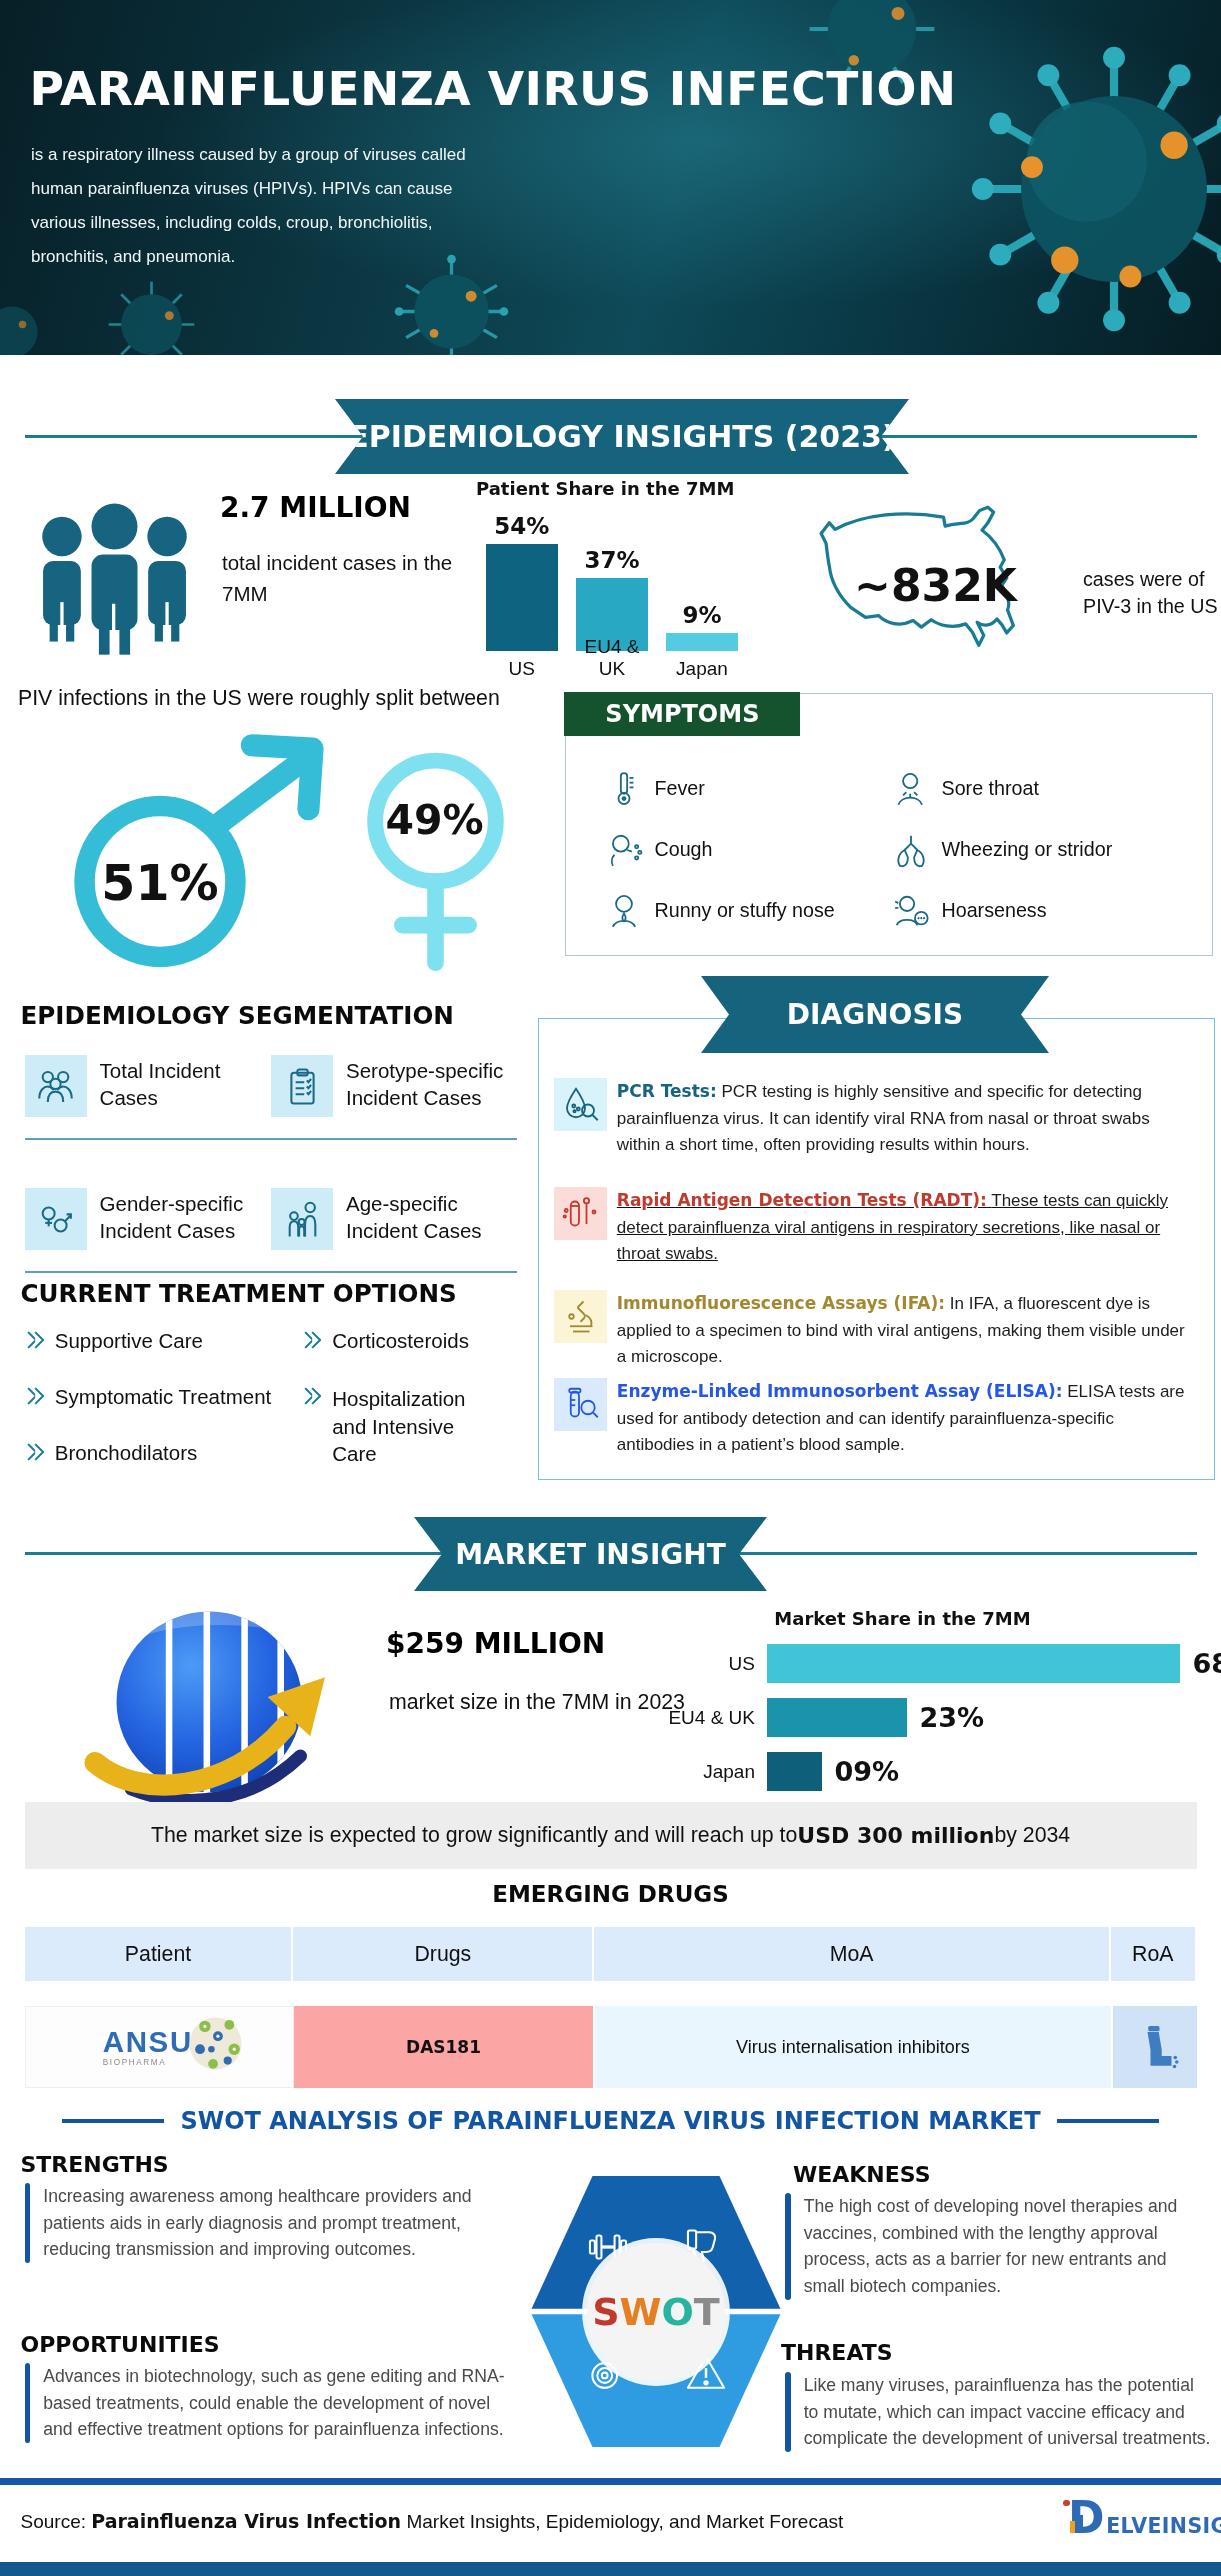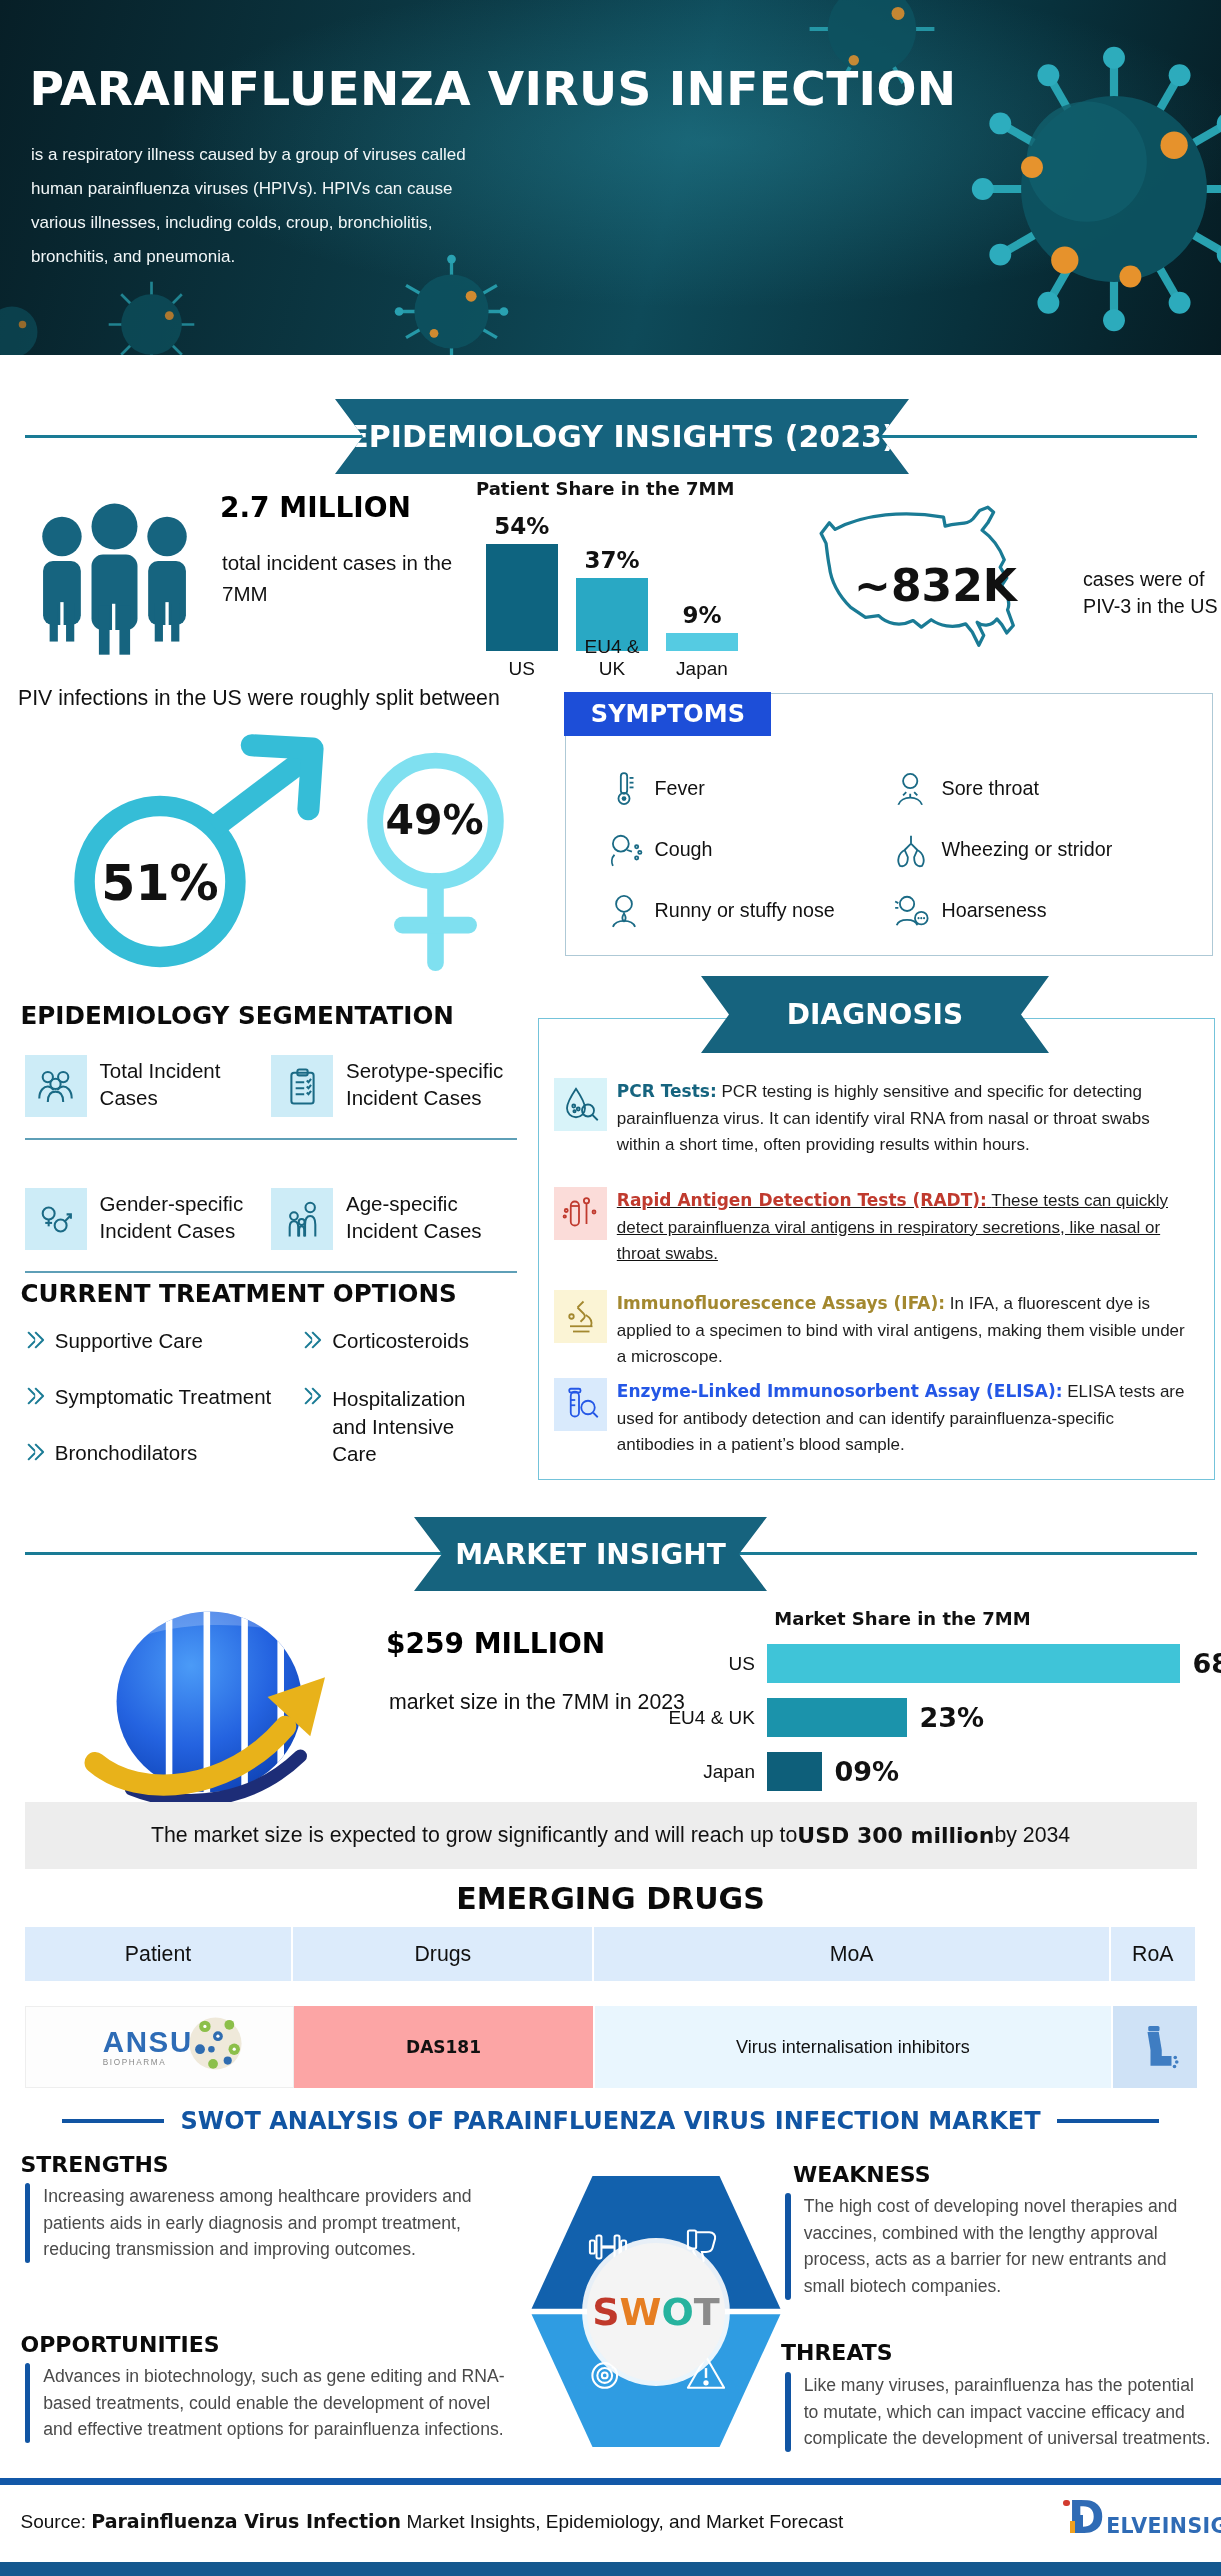--- a/index.html
+++ b/index.html
@@ -38,21 +38,21 @@
   .mapwrap{left:808px;top:501px;width:271px;height:171px;}
   .mapnum{left:833px;top:560px;width:205px;text-align:center;font-size:44px;}
   .maplabel{left:1083px;top:566px;width:135px;font-size:19.7px;line-height:1.35;}
 
   
   .gintro{left:18px;top:686px;font-size:21.3px;}
   .glabel{font-family:"DejaVu Sans",sans-serif;font-weight:bold;position:absolute;text-align:center;}
 
   
   .sympbox{left:565px;top:693px;width:646px;height:261px;border:1.6px solid #aec9d6;background:#fff;}
-  .symptab{position:absolute;left:-1.6px;top:-1.6px;width:207px;height:44px;background:#1d4ed8;color:#fff;
+  .symptab{position:absolute;left:-1.6px;top:-1.6px;width:236px;height:44px;background:#14532d;color:#fff;
            display:flex;align-items:center;justify-content:center;font-size:24px;}
   .sympgrid{position:absolute;left:39px;top:64px;width:574px;display:grid;grid-template-columns:287px 287px;grid-auto-rows:61px;}
   .sympitem{display:flex;align-items:center;gap:11.5px;font-size:19.7px;}
 
   
   .secthead{font-family:"DejaVu Sans",sans-serif;font-weight:bold;font-size:24.6px;color:#0b0b0b;}
   .segitem{position:absolute;width:246px;height:108px;}
   .segitem .ibox{position:absolute;left:0;top:0;width:62px;height:62px;background:#cdecf7;
                  display:flex;align-items:center;justify-content:center;}
   .segitem .slabel{position:absolute;left:75px;top:1.6px;width:168px;font-size:20.5px;line-height:1.35;}
@@ -577,21 +577,21 @@
     <div class="bar" style="background: rgb(14, 95, 122); width: 55px;"></div>
     <div class="mval">09%</div>
   </div>
 
   <div class="abs graystrip">
     <span>The market size is expected to grow significantly and will reach up to </span>
     <b>USD 300 million</b>
     <span> by 2034</span>
   </div>
 
-  <div class="abs secthead" style="left:0;top:1881px;width:1221px;text-align:center;font-size:30px;">EMERGING DRUGS</div>
+  <div class="abs secthead" style="left:0;top:1881px;width:1221px;text-align:center;font-size:23px;">EMERGING DRUGS</div>
   <div class="abs thead">
     <div class="th c1">Patient</div>
     <div class="th c2">Drugs</div>
     <div class="th c3">MoA</div>
     <div class="th c4">RoA</div>
   </div>
   <div class="abs trow">
     <div class="tcell c1" style="background:#fdfdfd;border:0.8px solid #eee;">
       <div class="ansun">
         <svg width="57" height="57" viewBox="0 0 70 70">

